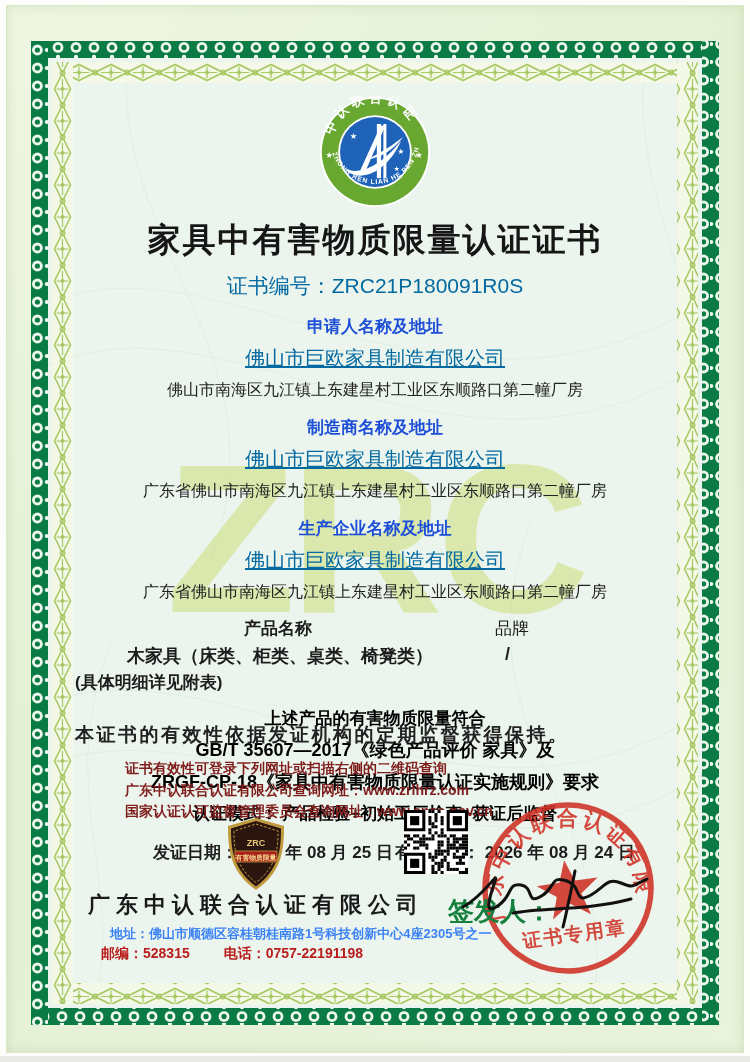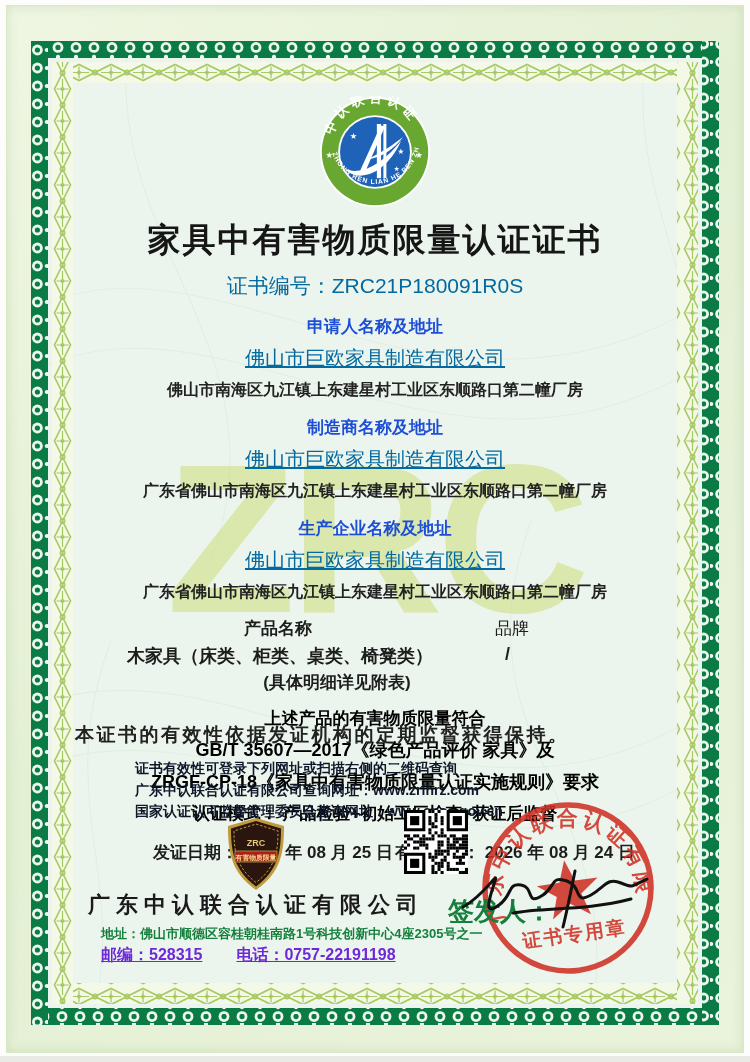--- a/index.html
+++ b/index.html
@@ -15,45 +15,45 @@
   .texture{position:absolute;left:31px;top:41px;opacity:.55;pointer-events:none;}
   .watermark{position:absolute;left:140px;top:433px;width:470px;text-align:center;
              font-size:212px;font-weight:800;letter-spacing:-6px;line-height:1;
              color:rgba(199,219,110,.50);z-index:1;user-select:none;}
   .content{position:absolute;left:75px;right:75px;top:86px;text-align:center;z-index:2;}
   .logo-wrap{width:112px;height:112px;margin:10px auto 0;}
   .title{margin-top:10px;font-size:33px;font-weight:800;letter-spacing:2px;color:#161616;}
   .certno{margin-top:9px;font-size:21px;color:#0369a1;}
   .sec-label{margin-top:15px;font-size:17px;font-weight:700;color:#1d4ed8;}
   .sec-name{margin-top:7px;font-size:20px;color:#0369a1;text-decoration:underline;}
-  .sec-addr{margin-top:8px;font-size:16px;font-weight:700;color:#222;}
+  .sec-addr{margin-top:8px;font-size:16px;font-weight:400;color:#222;}
   .product-rows{position:relative;height:82px;margin-top:14px;text-align:left;}
   .pr-name-label{position:absolute;left:169px;top:0;font-size:17px;font-weight:800;}
   .pr-brand-label{position:absolute;left:420px;top:0;font-size:17px;font-weight:400;}
   .pr-name{position:absolute;left:52px;top:27px;font-size:18px;font-weight:600;}
   .pr-brand{position:absolute;left:430px;top:27px;font-size:18px;font-weight:600;}
-  .pr-note{position:absolute;left:0;right:76px;top:54px;text-align:center;font-size:17px;font-weight:800;}
+  .pr-note{position:absolute;left:0;right:76px;top:54px;text-align:left;font-size:17px;font-weight:800;}
   .comp-line{margin-top:8px;font-size:17px;font-weight:600;color:#000000;}
   .comp-line.std{font-size:18px;}
   .dates{display:flex;justify-content:space-between;padding:0 40px 0 78px;margin-top:16px;
          font-size:17px;font-weight:600;}
   .validity{position:absolute;left:75px;right:75px;top:722px;text-align:left;z-index:2;
             font-family:"Liberation Serif","DejaVu Serif",serif;font-size:19px;font-weight:600;
             letter-spacing:2.5px;color:#222;}
-  .query{position:absolute;left:135px;top:758px;text-align:left;z-index:2;
-         font-size:14px;font-weight:700;color:#0f172a;line-height:21.5px;}
+  .query{position:absolute;left:125px;top:758px;text-align:left;z-index:2;
+         font-size:14px;font-weight:700;color:#7f1d1d;line-height:21.5px;}
   .shield{position:absolute;left:222px;top:816px;z-index:2;}
   .qr{position:absolute;left:404px;top:810px;z-index:2;}
   .seal{position:absolute;left:478px;top:798px;z-index:3;transform:rotate(-8deg);}
   .signature{position:absolute;left:455px;top:855px;z-index:5;}
   .signer{position:absolute;left:448px;top:894px;z-index:4;font-size:26px;font-weight:700;color:#15803d;}
   .issuer-name{position:absolute;left:88px;top:890px;width:336px;text-align:center;z-index:2;
                font-size:22px;font-weight:600;letter-spacing:6px;color:#1a1a1a;}
-  .issuer-addr{position:absolute;left:101px;top:925px;z-index:2;font-size:13px;font-weight:700;color:#15803d;}
-  .issuer-contact{position:absolute;left:101px;top:945px;z-index:2;font-size:16px;font-weight:700;color:#6d28d9;text-decoration:underline;}
+  .issuer-addr{position:absolute;left:110px;top:925px;z-index:2;font-size:13px;font-weight:700;color:#3b82f6;}
+  .issuer-contact{position:absolute;left:101px;top:945px;z-index:2;font-size:14px;font-weight:700;color:#b91c1c;}
   .issuer-contact .gap{display:inline-block;width:34px;}
 </style>
 </head>
 <body>
 
 <div class="page">
 
   <div class="bevel"></div>
   <div class="paper"></div>
 

